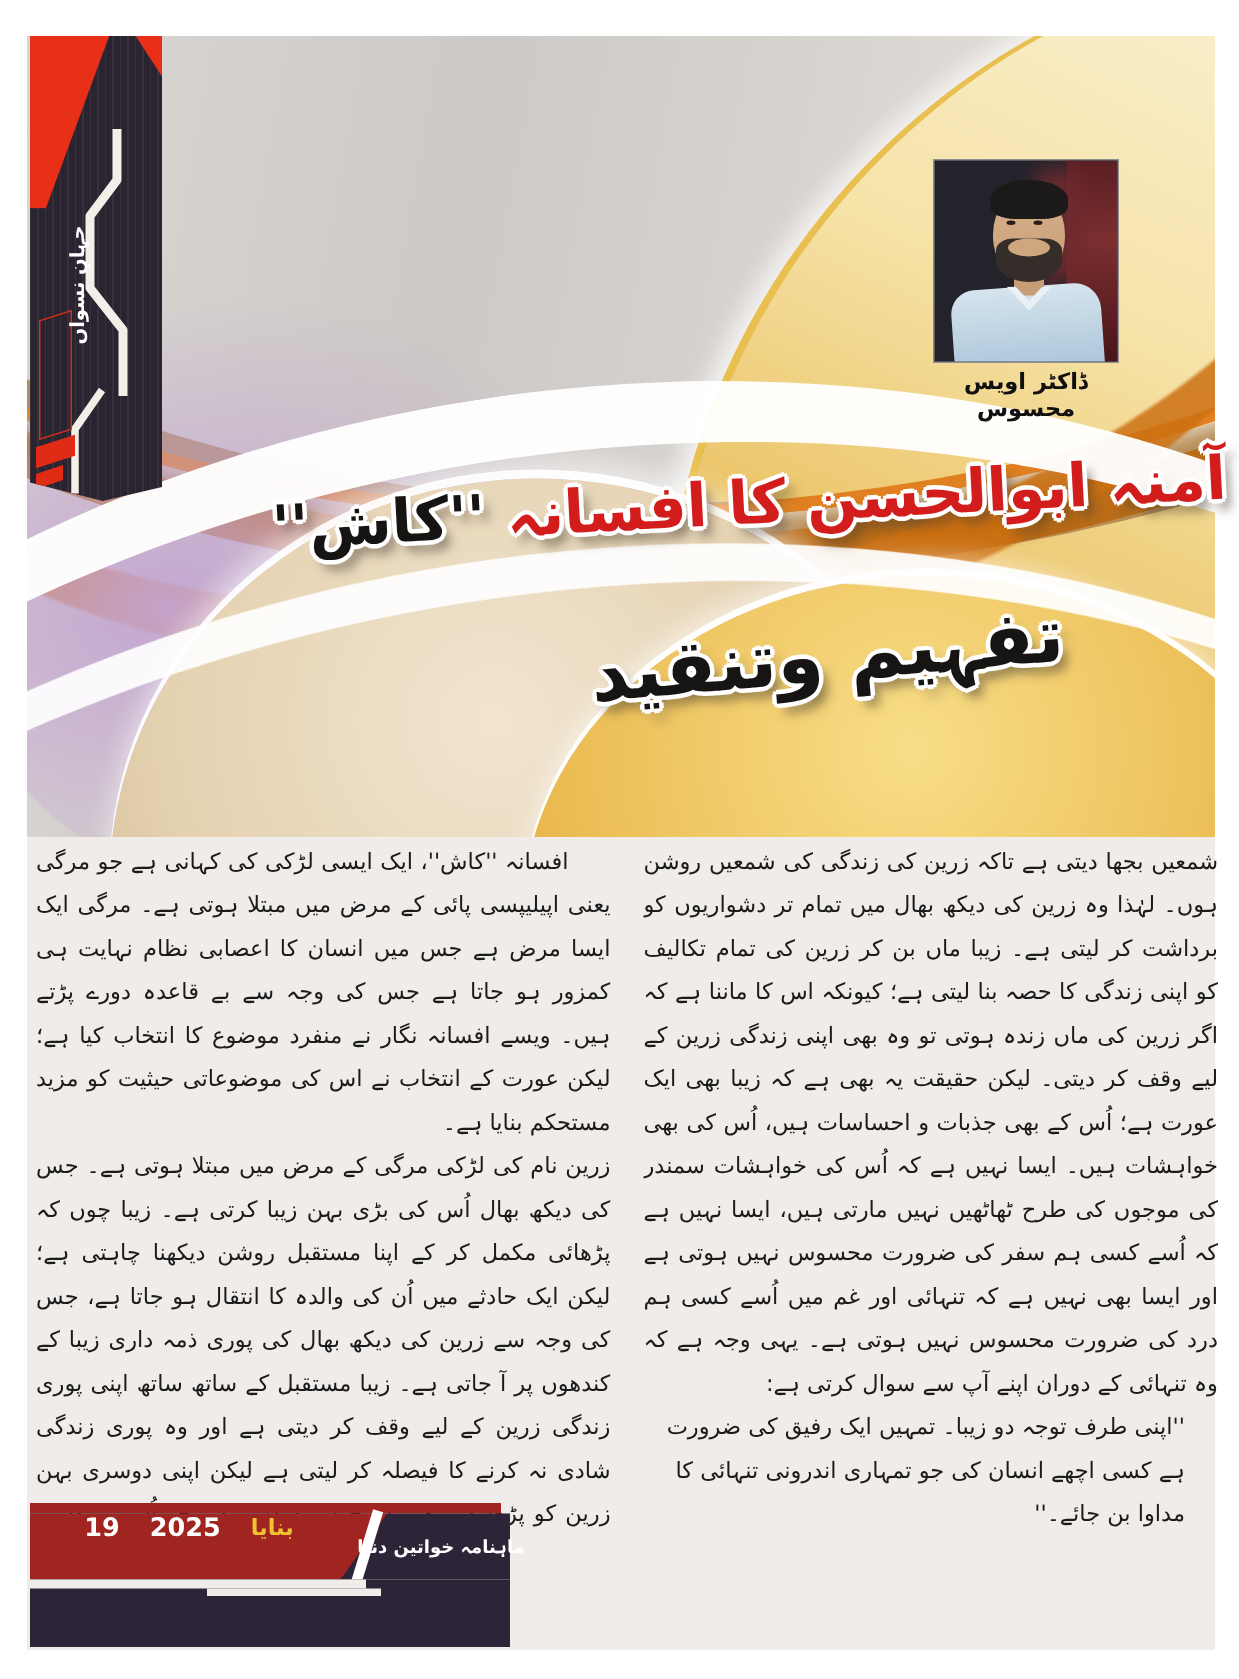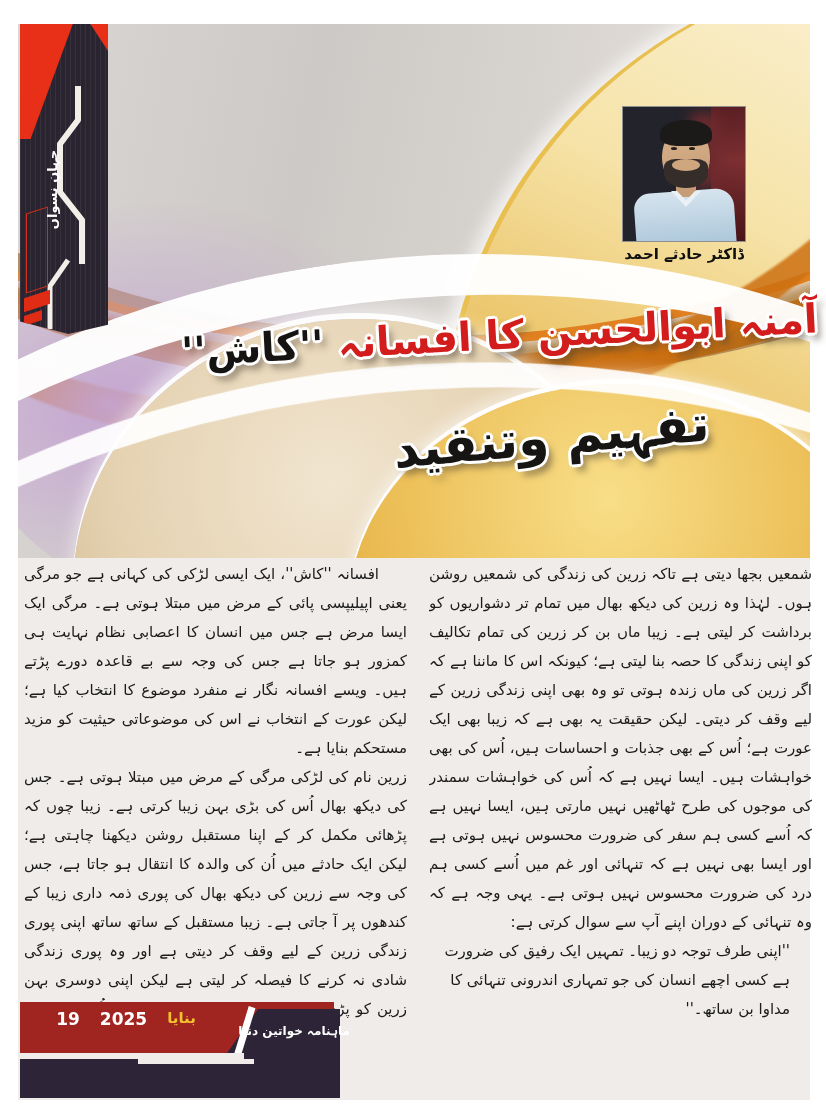--- a/index.html
+++ b/index.html
@@ -152,36 +152,36 @@
     <div class="ph-shirt"></div>
     <div class="ph-neck"></div>
     <div class="ph-collar"></div>
     <div class="ph-head"></div>
     <div class="ph-hair"></div>
     <div class="ph-beard"></div>
     <div class="ph-mouthzone"></div>
     <div class="ph-eye-l"></div>
     <div class="ph-eye-r"></div>
   </div>
-  <div class="caption">ڈاکٹر حادثے احمد</div>
+  <div class="caption">ڈاکٹر اویس محسوس</div>
 
   <div class="title1">
     <span class="t-red">آمنہ ابوالحسن کا افسانہ</span>
     <span class="t-black">''کاش''</span>
   </div>
   <div class="title2">تفہیم وتنقید</div>
 
   <div class="body-cols">
     <div class="col">
       <p class="p-indent">افسانہ ''کاش''، ایک ایسی لڑکی کی کہانی ہے جو مرگی یعنی اپیلیپسی پائی کے مرض میں مبتلا ہوتی ہے۔ مرگی ایک ایسا مرض ہے جس میں انسان کا اعصابی نظام نہایت ہی کمزور ہو جاتا ہے جس کی وجہ سے بے قاعدہ دورے پڑتے ہیں۔ ویسے افسانہ نگار نے منفرد موضوع کا انتخاب کیا ہے؛ لیکن عورت کے انتخاب نے اس کی موضوعاتی حیثیت کو مزید مستحکم بنایا ہے۔</p>
       <p>زرین نام کی لڑکی مرگی کے مرض میں مبتلا ہوتی ہے۔ جس کی دیکھ بھال اُس کی بڑی بہن زیبا کرتی ہے۔ زیبا چوں کہ پڑھائی مکمل کر کے اپنا مستقبل روشن دیکھنا چاہتی ہے؛ لیکن ایک حادثے میں اُن کی والدہ کا انتقال ہو جاتا ہے، جس کی وجہ سے زرین کی دیکھ بھال کی پوری ذمہ داری زیبا کے کندھوں پر آ جاتی ہے۔ زیبا مستقبل کے ساتھ ساتھ اپنی پوری زندگی زرین کے لیے وقف کر دیتی ہے اور وہ پوری زندگی شادی نہ کرنے کا فیصلہ کر لیتی ہے لیکن اپنی دوسری بہن زرین کو پڑھا کر وہ تمام خواب دیکھتی ہے جو اُس نے کسی زمانے میں اپنے لیے دیکھے ہوتے ہیں۔ زیبا اپنی زندگی کی تمام</p>
     </div>
     <div class="col">
       <p>شمعیں بجھا دیتی ہے تاکہ زرین کی زندگی کی شمعیں روشن ہوں۔ لہٰذا وہ زرین کی دیکھ بھال میں تمام تر دشواریوں کو برداشت کر لیتی ہے۔ زیبا ماں بن کر زرین کی تمام تکالیف کو اپنی زندگی کا حصہ بنا لیتی ہے؛ کیونکہ اس کا ماننا ہے کہ اگر زرین کی ماں زندہ ہوتی تو وہ بھی اپنی زندگی زرین کے لیے وقف کر دیتی۔ لیکن حقیقت یہ بھی ہے کہ زیبا بھی ایک عورت ہے؛ اُس کے بھی جذبات و احساسات ہیں، اُس کی بھی خواہشات ہیں۔ ایسا نہیں ہے کہ اُس کی خواہشات سمندر کی موجوں کی طرح ٹھاٹھیں نہیں مارتی ہیں، ایسا نہیں ہے کہ اُسے کسی ہم سفر کی ضرورت محسوس نہیں ہوتی ہے اور ایسا بھی نہیں ہے کہ تنہائی اور غم میں اُسے کسی ہم درد کی ضرورت محسوس نہیں ہوتی ہے۔ یہی وجہ ہے کہ وہ تنہائی کے دوران اپنے آپ سے سوال کرتی ہے:</p>
-      <p class="p-quote">''اپنی طرف توجہ دو زیبا۔ تمہیں ایک رفیق کی ضرورت ہے کسی اچھے انسان کی جو تمہاری اندرونی تنہائی کا مداوا بن ساتھ۔''</p>
+      <p class="p-quote">''اپنی طرف توجہ دو زیبا۔ تمہیں ایک رفیق کی ضرورت ہے کسی اچھے انسان کی جو تمہاری اندرونی تنہائی کا مداوا بن جائے۔''</p>
 
     </div>
   </div>
 
   <div class="footer">
     <div class="f-redtop"></div>
     <div class="f-band">
       <div class="f-red"></div>
       <div class="f-nums">
         <span class="f-page">19</span>

